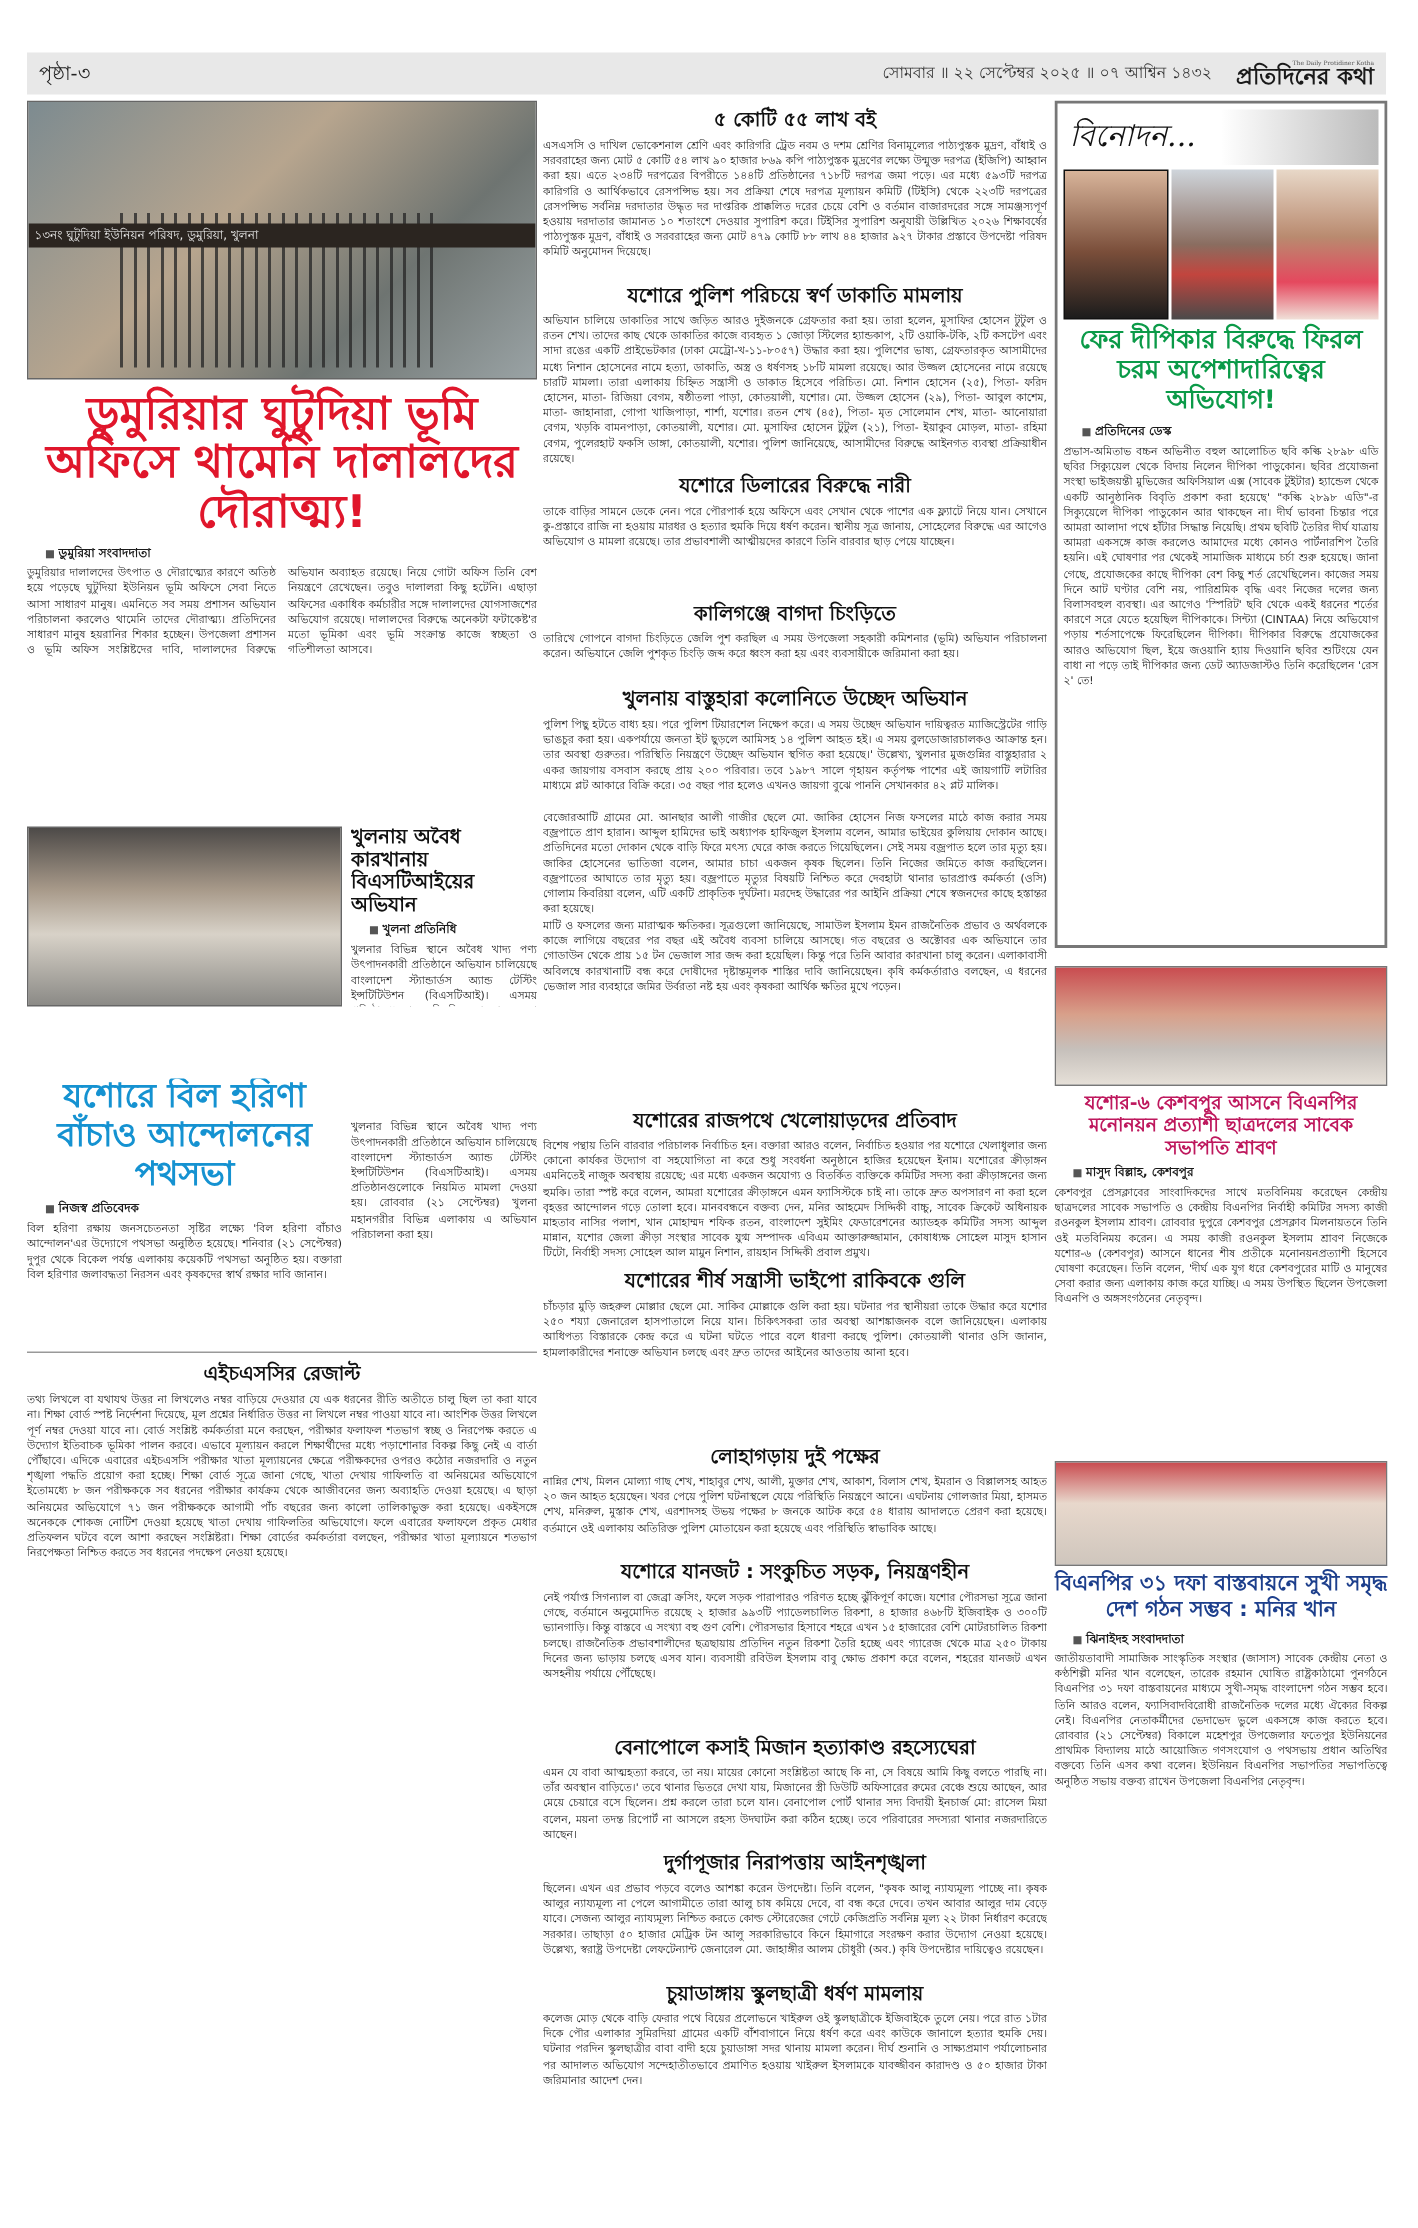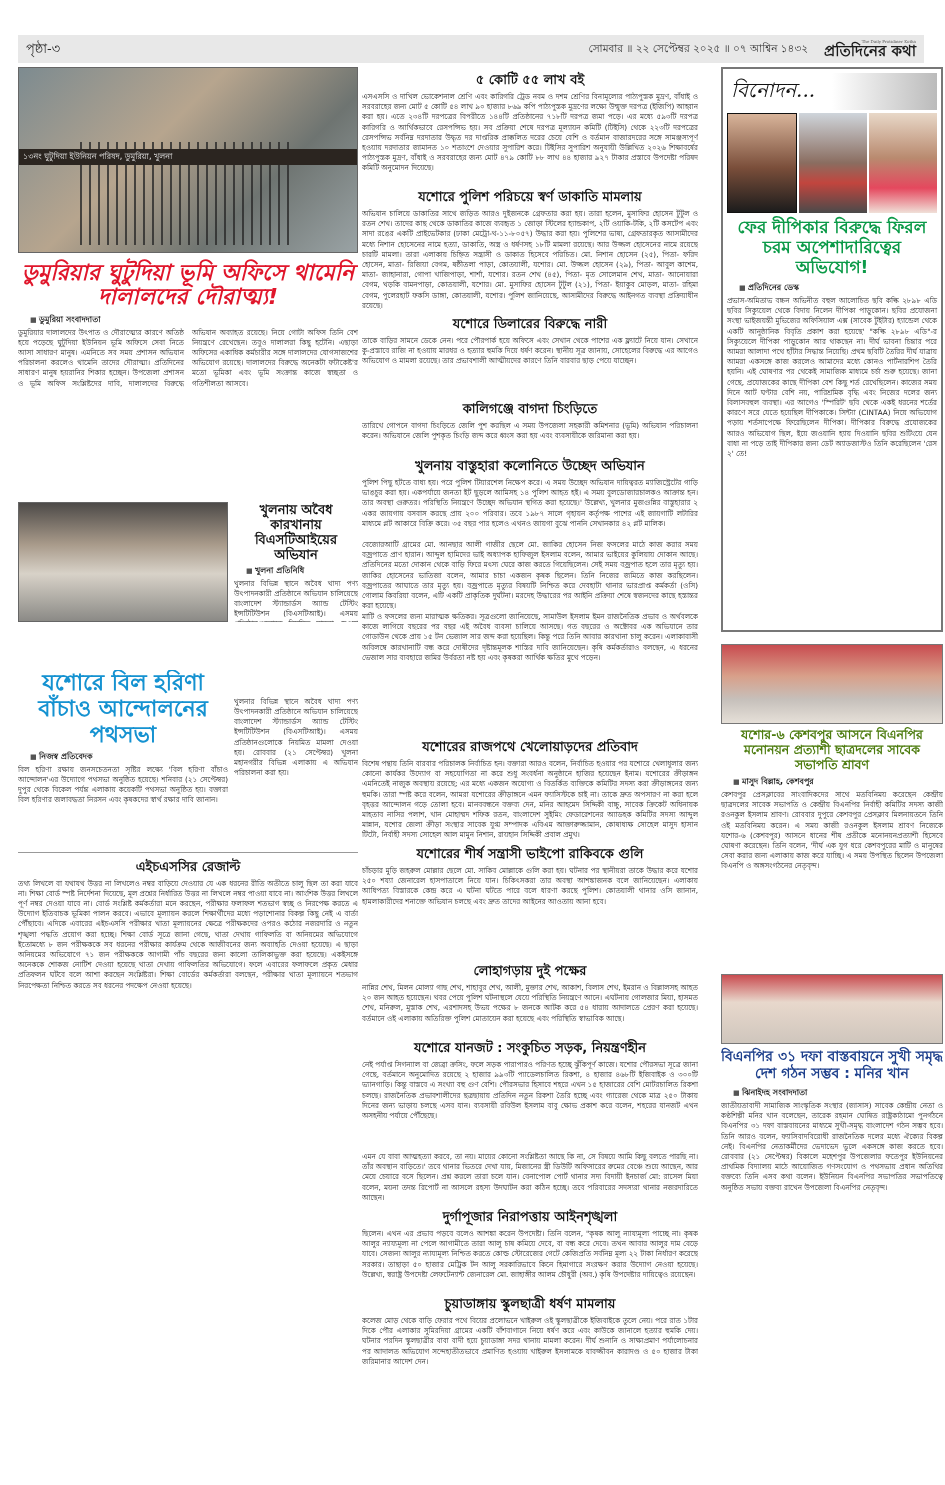--- a/index.html
+++ b/index.html
@@ -13,31 +13,31 @@
   }
   .page-num { font-size: 13px; color: #222; }
   .header-right { display: flex; align-items: center; gap: 16px; }
   .header-date { font-size: 10.5px; color: #333; }
   .masthead { font-family: "DejaVu Serif", serif; font-size: 15px; font-weight: bold; color: #1a1a1a; line-height: 1; text-align: right; }
   .masthead small { display: block; font-size: 4px; font-weight: normal; color: #555; }
 
   .col { position: absolute; overflow: hidden; }
   .col-left { left: 18px; top: 67px; width: 340px; height: 1400px; }
   .col-mid { left: 362px; top: 67px; width: 336px; height: 1400px; }
-  .col-right { left: 721px; top: 67px; width: 222px; height: 1400px; }
+  .col-right { left: 703px; top: 67px; width: 222px; height: 1400px; }
 
   .photo { background: linear-gradient(135deg, #7d8b90 0%, #b7a58e 40%, #6e7471 70%, #9aa3a5 100%); border: 1px solid #666; position: relative; overflow: hidden; }
   .photo .cap { position: absolute; left: 0; right: 0; top: 44%; height: 16px; background: #2b2520; color: #eee; font-size: 8px; padding-left: 4px; line-height: 16px; white-space: nowrap; }
   .photo .gate { position: absolute; left: 18%; right: 18%; top: 40%; bottom: 4%; background: repeating-linear-gradient(90deg, #2a2a2a 0 2px, transparent 2px 9px); opacity: .8; }
 
   .big-headline { color: #e0162b; font-family: "DejaVu Sans", sans-serif; font-weight: bold; text-align: center; line-height: 1.08; }
   .hl-red { color: #e0162b; }
   .hl-blue { color: #1592d1; }
   .hl-green { color: #0b9a48; }
-  .hl-magenta { color: #4d7c0f; }
+  .hl-magenta { color: #be185d; }
   .hl-navy { color: #1d3f8c; }
   .hl-black { color: #111; }
 
   .byline { font-size: 8px; font-weight: bold; margin: 2px 12px; }
   .byline::before { content: "■ "; color: #555; font-size: 7px; }
   .body-text { font-size: 7.2px; line-height: 10.2px; text-align: justify; color: #222; }
   .sub-headline { text-align: center; font-weight: bold; font-size: 13px; margin: 3px 0 1px; color: #111; }
 
   .two-col { column-count: 2; column-gap: 8px; }
   .box { border: 2px solid #777; padding: 4px; }
@@ -61,28 +61,28 @@
       <span>প্রতিদিনের কথা</span>
     </div>
   </div>
 </div>
 
 <div class="col col-left">
   <div class="photo" style="height:186px;">
     <div class="gate"></div>
     <div class="cap">১৩নং ঘুটুদিয়া ইউনিয়ন পরিষদ, ডুমুরিয়া, খুলনা</div>
   </div>
-  <div class="big-headline hl-red" style="font-size:22px;margin:8px 0 4px;font-style:italic;">ডুমুরিয়ার ঘুটুদিয়া ভূমি অফিসে থামেনি দালালদের দৌরাত্ম্য!</div>
+  <div class="big-headline hl-red" style="font-size:30px;margin:8px 0 4px;">ডুমুরিয়ার ঘুটুদিয়া ভূমি অফিসে থামেনি দালালদের দৌরাত্ম্য!</div>
   <div class="byline">ডুমুরিয়া সংবাদদাতা</div>
   <div class="body-text two-col" style="height:168px;overflow:hidden;">ডুমুরিয়ার দালালদের উৎপাত ও দৌরাত্ম্যের কারণে অতিষ্ঠ হয়ে পড়েছে ঘুটুদিয়া ইউনিয়ন ভূমি অফিসে সেবা নিতে আসা সাধারণ মানুষ। এমনিতে সব সময় প্রশাসন অভিযান পরিচালনা করলেও থামেনি তাদের দৌরাত্ম্য। প্রতিদিনের সাধারণ মানুষ হয়রানির শিকার হচ্ছেন। উপজেলা প্রশাসন ও ভূমি অফিস সংশ্লিষ্টদের দাবি, দালালদের বিরুদ্ধে অভিযান অব্যাহত রয়েছে। নিয়ে গোটা অফিস তিনি বেশ নিয়ন্ত্রণে রেখেছেন। তবুও দালালরা কিছু হটেনি। এছাড়া অফিসের একাধিক কর্মচারীর সঙ্গে দালালদের যোগসাজশের অভিযোগ রয়েছে। দালালদের বিরুদ্ধে অনেকটা ফটাকেষ্ট'র মতো ভূমিকা এবং ভূমি সংক্রান্ত কাজে স্বচ্ছতা ও গতিশীলতা আসবে।</div>
 
   <div style="display:flex;gap:6px;margin-top:6px;height:120px;">
     <div class="photo" style="flex:0 0 210px;background:linear-gradient(180deg,#4d4a48 0%,#a89a8a 35%,#d8d2c8 60%,#8b8a86 100%);"></div>
     <div style="flex:1;overflow:hidden;">
-      <div class="hl-black" style="font-weight:bold;font-size:13px;line-height:15px;text-align:center;">খুলনায় অবৈধ কারখানায় বিএসটিআইয়ের অভিযান</div>
+      <div class="hl-black" style="font-weight:bold;font-size:13px;line-height:15px;">খুলনায় অবৈধ কারখানায় বিএসটিআইয়ের অভিযান</div>
       <div class="byline">খুলনা প্রতিনিধি</div>
       <div class="body-text">খুলনার বিভিন্ন স্থানে অবৈধ খাদ্য পণ্য উৎপাদনকারী প্রতিষ্ঠানে অভিযান চালিয়েছে বাংলাদেশ স্ট্যান্ডার্ডস অ্যান্ড টেস্টিং ইন্সটিটিউশন (বিএসটিআই)। এসময় প্রতিষ্ঠানগুলোকে নিয়মিত মামলা দেওয়া হয়। রোববার (২১ সেপ্টেম্বর) খুলনা মহানগরীর বিভিন্ন এলাকায় এ অভিযান পরিচালনা করা হয়।</div>
     </div>
   </div>
 
   <div style="display:flex;gap:6px;margin-top:6px;height:220px;align-items:center;">
     <div style="flex:0 0 210px;overflow:hidden;">
       <div class="big-headline hl-blue" style="font-size:22px;line-height:26px;">যশোরে বিল হরিণা বাঁচাও আন্দোলনের পথসভা</div>
       <div class="byline">নিজস্ব প্রতিবেদক</div>
       <div class="body-text">বিল হরিণা রক্ষায় জনসচেতনতা সৃষ্টির লক্ষ্যে 'বিল হরিণা বাঁচাও আন্দোলন'এর উদ্যোগে পথসভা অনুষ্ঠিত হয়েছে। শনিবার (২১ সেপ্টেম্বর) দুপুর থেকে বিকেল পর্যন্ত এলাকায় কয়েকটি পথসভা অনুষ্ঠিত হয়। বক্তারা বিল হরিণার জলাবদ্ধতা নিরসন এবং কৃষকদের স্বার্থ রক্ষার দাবি জানান।</div>
@@ -120,20 +120,21 @@
 
   <div class="sub-headline">যশোরের শীর্ষ সন্ত্রাসী ভাইপো রাকিবকে গুলি</div>
   <div class="body-text" style="height:92px;overflow:hidden;">চাঁচড়ার মুড়ি জহরুল মোল্লার ছেলে মো. সাকিব মোল্লাকে গুলি করা হয়। ঘটনার পর স্থানীয়রা তাকে উদ্ধার করে যশোর ২৫০ শয্যা জেনারেল হাসপাতালে নিয়ে যান। চিকিৎসকরা তার অবস্থা আশঙ্কাজনক বলে জানিয়েছেন। এলাকায় আধিপত্য বিস্তারকে কেন্দ্র করে এ ঘটনা ঘটতে পারে বলে ধারণা করছে পুলিশ। কোতয়ালী থানার ওসি জানান, হামলাকারীদের শনাক্তে অভিযান চলছে এবং দ্রুত তাদের আইনের আওতায় আনা হবে।</div>
 
   <div class="sub-headline">লোহাগড়ায় দুই পক্ষের</div>
   <div class="body-text" style="height:52px;overflow:hidden;">নান্নির শেখ, মিলন মোল্যা গাছ শেখ, শাহাবুর শেখ, আলী, মুক্তার শেখ, আকাশ, বিলাস শেখ, ইমরান ও বিল্লালসহ আহত ২০ জন আহত হয়েছেন। খবর পেয়ে পুলিশ ঘটনাস্থলে যেয়ে পরিস্থিতি নিয়ন্ত্রণে আনে। এঘটনায় গোলজার মিয়া, হাসমত শেখ, মনিরুল, মুস্তাক শেখ, এরশাদসহ উভয় পক্ষের ৮ জনকে আটক করে ৫৪ ধারায় আদালতে প্রেরণ করা হয়েছে। বর্তমানে ওই এলাকায় অতিরিক্ত পুলিশ মোতায়েন করা হয়েছে এবং পরিস্থিতি স্বাভাবিক আছে।</div>
 
   <div class="sub-headline">যশোরে যানজট : সংকুচিত সড়ক, নিয়ন্ত্রণহীন</div>
   <div class="body-text" style="height:92px;overflow:hidden;">নেই পর্যাপ্ত সিগন্যাল বা জেব্রা ক্রসিং, ফলে সড়ক পারাপারও পরিণত হচ্ছে ঝুঁকিপূর্ণ কাজে। যশোর পৌরসভা সূত্রে জানা গেছে, বর্তমানে অনুমোদিত রয়েছে ২ হাজার ৯৯৩টি প্যাডেলচালিত রিকশা, ৪ হাজার ৪৬৮টি ইজিবাইক ও ৩০০টি ভ্যানগাড়ি। কিন্তু বাস্তবে এ সংখ্যা বহু গুণ বেশি। পৌরসভার হিসাবে শহরে এখন ১৫ হাজারের বেশি মোটরচালিত রিকশা চলছে। রাজনৈতিক প্রভাবশালীদের ছত্রছায়ায় প্রতিদিন নতুন রিকশা তৈরি হচ্ছে এবং গ্যারেজ থেকে মাত্র ২৫০ টাকায় দিনের জন্য ভাড়ায় চলছে এসব যান। ব্যবসায়ী রবিউল ইসলাম বাবু ক্ষোভ প্রকাশ করে বলেন, শহরের যানজট এখন অসহনীয় পর্যায়ে পৌঁছেছে।</div>
 
+  <div class="sub-headline">বেনাপোলে কসাই মিজান হত্যাকাণ্ড রহস্যেঘেরা</div>
   <div class="body-text" style="height:52px;overflow:hidden;">এমন যে বাবা আত্মহত্যা করবে, তা নয়। মায়ের কোনো সংশ্লিষ্টতা আছে কি না, সে বিষয়ে আমি কিছু বলতে পারছি না। তাঁর অবস্থান বাড়িতে।' তবে থানার ভিতরে দেখা যায়, মিজানের স্ত্রী ডিউটি অফিসারের রুমের বেঞ্চে শুয়ে আছেন, আর মেয়ে চেয়ারে বসে ছিলেন। প্রশ্ন করলে তারা চলে যান। বেনাপোল পোর্ট থানার সদ্য বিদায়ী ইনচার্জ মো: রাসেল মিয়া বলেন, ময়না তদন্ত রিপোর্ট না আসলে রহস্য উদঘাটন করা কঠিন হচ্ছে। তবে পরিবারের সদস্যরা থানার নজরদারিতে আছেন।</div>
 
   <div class="sub-headline">দুর্গাপূজার নিরাপত্তায় আইনশৃঙ্খলা</div>
   <div class="body-text" style="height:62px;overflow:hidden;">ছিলেন। এখন এর প্রভাব পড়বে বলেও আশঙ্কা করেন উপদেষ্টা। তিনি বলেন, "কৃষক আলু ন্যায্যমূল্য পাচ্ছে না। কৃষক আলুর ন্যায্যমূল্য না পেলে আগামীতে তারা আলু চাষ কমিয়ে দেবে, বা বন্ধ করে দেবে। তখন আবার আলুর দাম বেড়ে যাবে। সেজন্য আলুর ন্যায্যমূল্য নিশ্চিত করতে কোল্ড স্টোরেজের গেটে কেজিপ্রতি সর্বনিম্ন মূল্য ২২ টাকা নির্ধারণ করেছে সরকার। তাছাড়া ৫০ হাজার মেট্রিক টন আলু সরকারিভাবে কিনে হিমাগারে সংরক্ষণ করার উদ্যোগ নেওয়া হয়েছে। উল্লেখ্য, স্বরাষ্ট্র উপদেষ্টা লেফটেন্যান্ট জেনারেল মো. জাহাঙ্গীর আলম চৌধুরী (অব.) কৃষি উপদেষ্টার দায়িত্বেও রয়েছেন।</div>
 
   <div class="sub-headline">চুয়াডাঙ্গায় স্কুলছাত্রী ধর্ষণ মামলায়</div>
   <div class="body-text" style="height:52px;overflow:hidden;">কলেজ মোড় থেকে বাড়ি ফেরার পথে বিয়ের প্রলোভনে খাইরুল ওই স্কুলছাত্রীকে ইজিবাইকে তুলে নেয়। পরে রাত ১টার দিকে পৌর এলাকার সুমিরদিয়া গ্রামের একটি বাঁশবাগানে নিয়ে ধর্ষণ করে এবং কাউকে জানালে হত্যার হুমকি দেয়। ঘটনার পরদিন স্কুলছাত্রীর বাবা বাদী হয়ে চুয়াডাঙ্গা সদর থানায় মামলা করেন। দীর্ঘ শুনানি ও সাক্ষ্যপ্রমাণ পর্যালোচনার পর আদালত অভিযোগ সন্দেহাতীতভাবে প্রমাণিত হওয়ায় খাইরুল ইসলামকে যাবজ্জীবন কারাদণ্ড ও ৫০ হাজার টাকা জরিমানার আদেশ দেন।</div>
 </div>
 
 <div class="col col-right">

